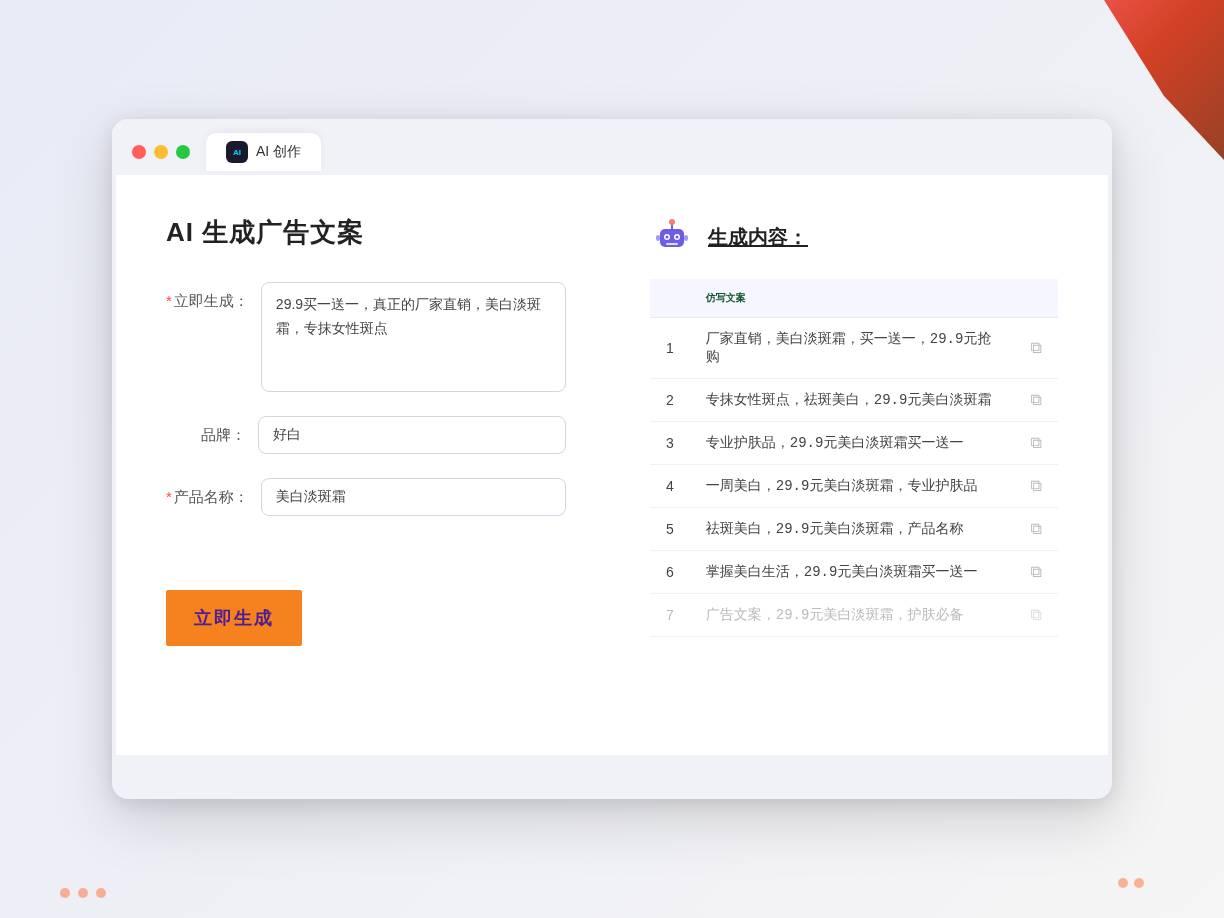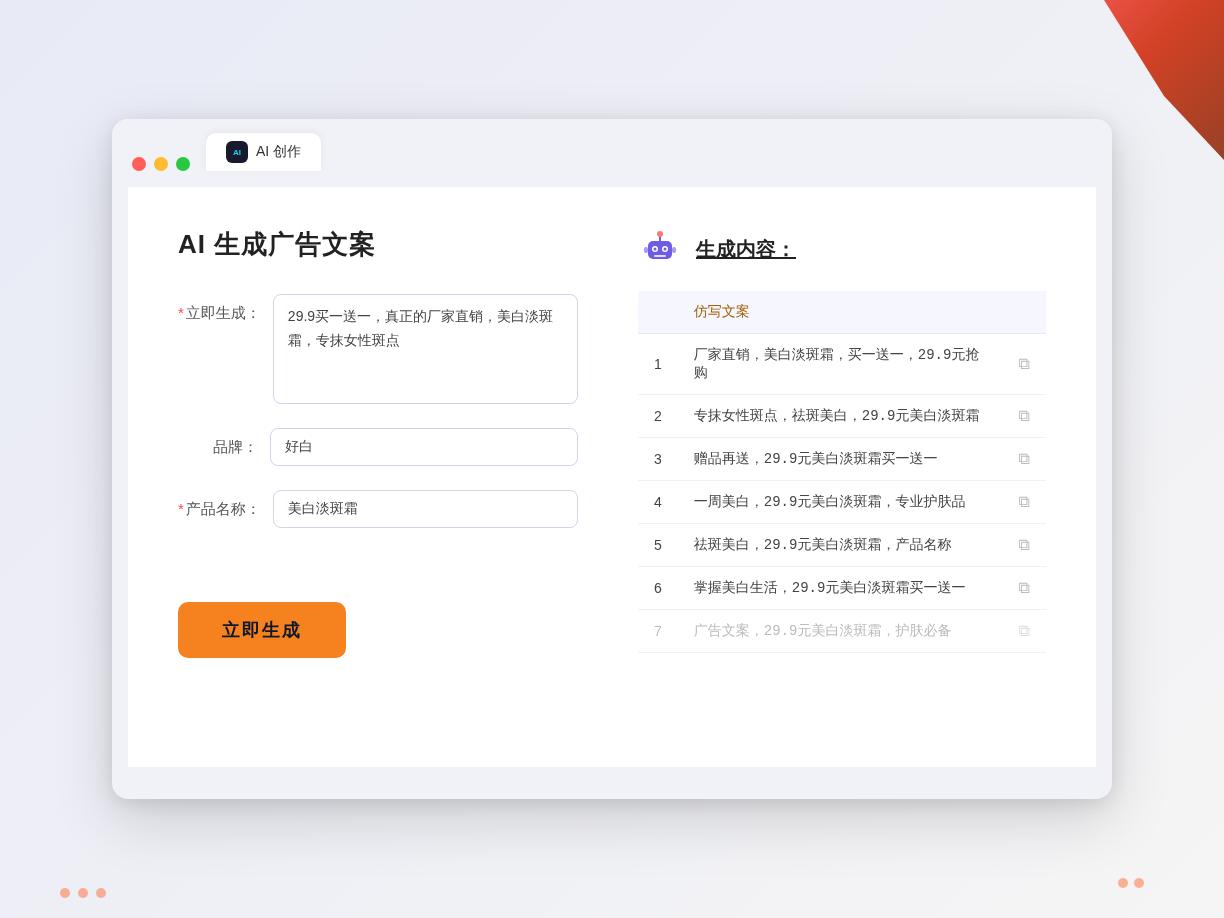--- a/index.html
+++ b/index.html
@@ -50,21 +50,21 @@
       overflow: hidden;
       position: relative;
       z-index: 10;
     }
 
     
     .title-bar {
       background: #f0f2f8;
       padding: 14px 12px 0 20px;
       display: flex;
-      align-items: flex-end;
+      align-items: center;
       gap: 16px;
       border-bottom: none;
     }
     .traffic-lights {
       display: flex;
       gap: 8px;
       align-items: center;
     }
     .traffic-light {
       width: 14px; height: 14px;
@@ -97,25 +97,25 @@
     .ai-icon-tab::before {
       content: 'AI';
       color: #00d4ff;
       font-size: 8px;
       font-weight: bold;
     }
 
     
     .content-area {
       background: white;
-      margin: 16px;
+      margin: 4px;
       padding: 40px 50px;
       min-height: 580px;
       display: flex;
-      gap: 60px;
+      gap: 84px;
     }
 
     
     .left-panel {
       flex: 0 0 400px;
     }
 
     .page-title {
       font-size: 26px;
       font-weight: 700;
@@ -159,24 +159,24 @@
     }
     .form-textarea {
       resize: none;
       height: 110px;
       line-height: 1.7;
     }
 
     .generate-btn {
       margin-top: 50px;
       background: #f5821f;
-      color: #0f172a;
+      color: #4c1d95;
       border: none;
-      border-radius: 10px;
-      padding: 16px 44px;
+      border-radius: 2px;
+      padding: 16px 28px;
       font-size: 18px;
       font-weight: 600;
       cursor: pointer;
       letter-spacing: 2px;
       font-family: inherit;
       transition: background 0.2s;
     }
 
     
     .right-panel {
@@ -209,23 +209,23 @@
     
     .result-table {
       width: 100%;
       border-collapse: collapse;
     }
 
     .result-table th {
       background: #f5f6ff;
       padding: 12px 16px;
       text-align: left;
-      font-size: 14px;
-      font-weight: 400;
-      color: #a16207;
+      font-size: 10px;
+      font-weight: 700;
+      color: #14532d;
       border-bottom: 1px solid #e8eaf0;
     }
 
     .result-table tr {
       border-bottom: 1px solid #f0f1f5;
     }
 
     .result-table td {
       padding: 12px 16px;
       font-size: 14px;
@@ -347,21 +347,21 @@
               <td class="result-text">厂家直销，美白淡斑霜，买一送一，29.9元抢购</td>
               <td style="text-align: center; cursor: pointer;"><span style="font-size: 16px; color: rgb(187, 187, 187);">⧉</span></td>
             </tr>
             <tr>
               <td class="result-num">2</td>
               <td class="result-text">专抹女性斑点，祛斑美白，29.9元美白淡斑霜</td>
               <td style="text-align: center; cursor: pointer;"><span style="font-size: 16px; color: rgb(187, 187, 187);">⧉</span></td>
             </tr>
             <tr>
               <td class="result-num">3</td>
-              <td class="result-text">赠品再送，29.9元美白淡斑霜买一送一</td>
+              <td class="result-text">专业护肤品，29.9元美白淡斑霜买一送一</td>
               <td style="text-align: center; cursor: pointer;"><span style="font-size: 16px; color: rgb(187, 187, 187);">⧉</span></td>
             </tr>
             <tr>
               <td class="result-num">4</td>
               <td class="result-text">一周美白，29.9元美白淡斑霜，专业护肤品</td>
               <td style="text-align: center; cursor: pointer;"><span style="font-size: 16px; color: rgb(187, 187, 187);">⧉</span></td>
             </tr>
             <tr>
               <td class="result-num">5</td>
               <td class="result-text">祛斑美白，29.9元美白淡斑霜，产品名称</td>

